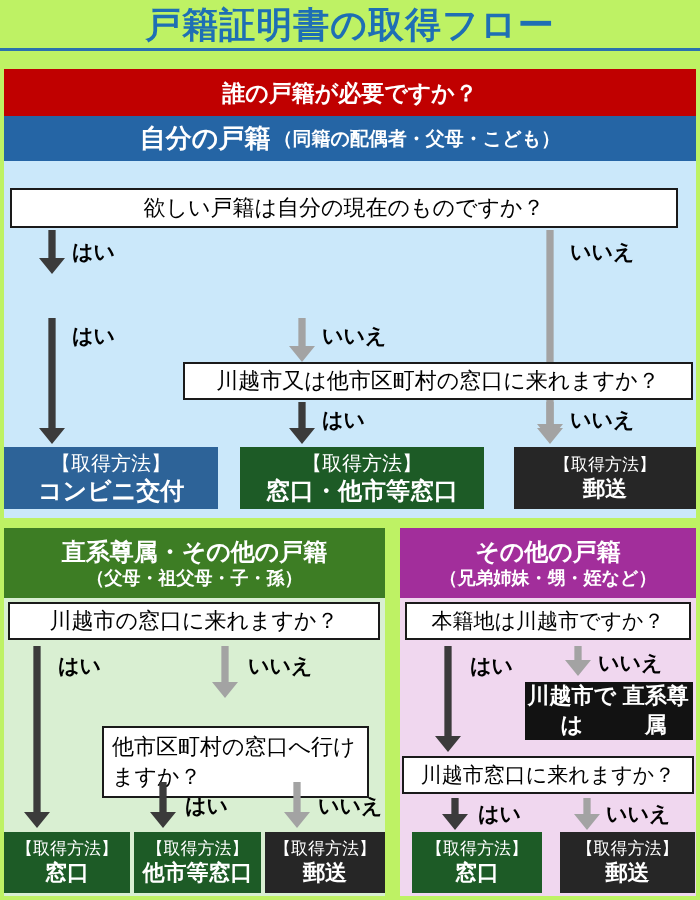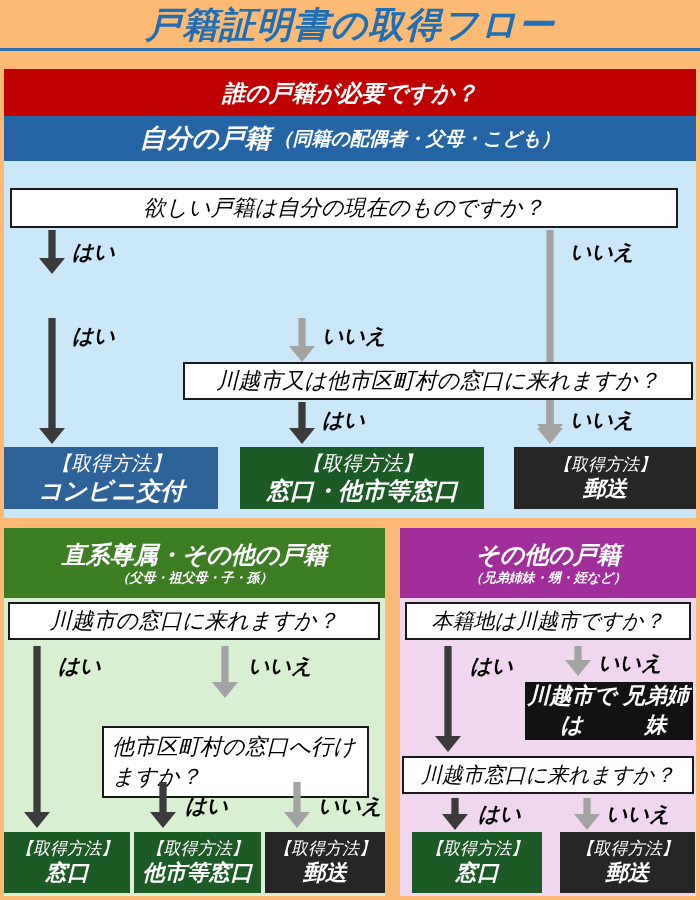--- a/index.html
+++ b/index.html
@@ -1,18 +1,18 @@
 <!DOCTYPE html>
 <html><head>
 <meta charset="utf-8">
 <style>
   html,body{margin:0;padding:0;background:#ffffff;}
   .page{
-    position:relative;width:700px;height:900px;background:#fdba74;overflow:hidden;
-    font-family:"Liberation Sans","DejaVu Sans",sans-serif;color:#000;font-style:italic;
+    position:relative;width:700px;height:900px;background:#bef264;overflow:hidden;
+    font-family:"Liberation Sans","DejaVu Sans",sans-serif;color:#000;
   }
   
   .title{
     position:absolute;left:0;top:1px;width:100%;text-align:center;
     font-size:36px;font-weight:bold;color:#1e6fb4;letter-spacing:1px;
   }
   .title-rule{position:absolute;left:0;top:48px;width:700px;height:3px;background:#2a72ae;}
   
   .banner{
     position:absolute;left:4px;top:69px;width:692px;height:48px;background:#c00000;
@@ -27,21 +27,21 @@
     position:absolute;left:0;top:0;width:100%;color:#fff;display:flex;
     align-items:center;justify-content:center;text-align:center;
   }
   .hdr-self{height:45px;background:#2565a5;flex-direction:row;gap:3px;}
   .hdr-self .h-main{font-size:26px;font-weight:bold;}
   .hdr-self .h-note{font-size:19px;font-weight:bold;}
   .hdr-col{height:70px;flex-direction:column;line-height:1.25;}
   .hdr-direct{background:#3d7d24;}
   .hdr-other{background:#a22e9b;}
   .hdr-col .h-main{font-size:24px;font-weight:bold;}
-  .hdr-col .h-note{font-size:13px;font-weight:bold;}
+  .hdr-col .h-note{font-size:18px;font-weight:bold;}
   
   .qbox{
     position:absolute;background:#fff;border:2px solid #1a1a1a;box-sizing:border-box;
     display:flex;align-items:center;justify-content:center;font-size:22px;text-align:center;
   }
   .qbox.wrap{justify-content:flex-start;text-align:left;padding:4px 8px;line-height:1.35;}
   
   .arrow{
     position:absolute;width:26px;
     clip-path:polygon(36% 0,64% 0,64% calc(100% - 16px),100% calc(100% - 16px),50% 100%,0% calc(100% - 16px),36% calc(100% - 16px));
@@ -160,21 +160,21 @@
 
   <div class="qbox" style="left:405px;top:602px;width:286px;height:38px;font-size:21px;">本籍地は川越市ですか？</div>
 
   <div class="arrow dark" style="left:435px;top:646px;height:106px;"></div>
   <div class="albl" style="left:470px;top:652px;">はい</div>
   <div class="arrow gray" style="left:565px;top:646px;height:30px;"></div>
   <div class="albl" style="left:598px;top:649px;">いいえ</div>
 
   <div class="nabox" style="left:525px;top:682px;width:168px;height:58px;">
     <span>川越市では</span>
-    <span>兄弟姉妹</span>
+    <span>直系尊属</span>
   </div>
 
   <div class="qbox" style="left:402px;top:756px;width:292px;height:38px;font-size:21px;">川越市窓口に来れますか？</div>
 
   <div class="arrow dark" style="left:442px;top:798px;height:32px;"></div>
   <div class="albl" style="left:478px;top:800px;">はい</div>
   <div class="arrow gray" style="left:574px;top:798px;height:32px;"></div>
   <div class="albl" style="left:606px;top:800px;">いいえ</div>
 
   <div class="rbox green small" style="left:412px;top:832px;width:130px;height:61px;">

